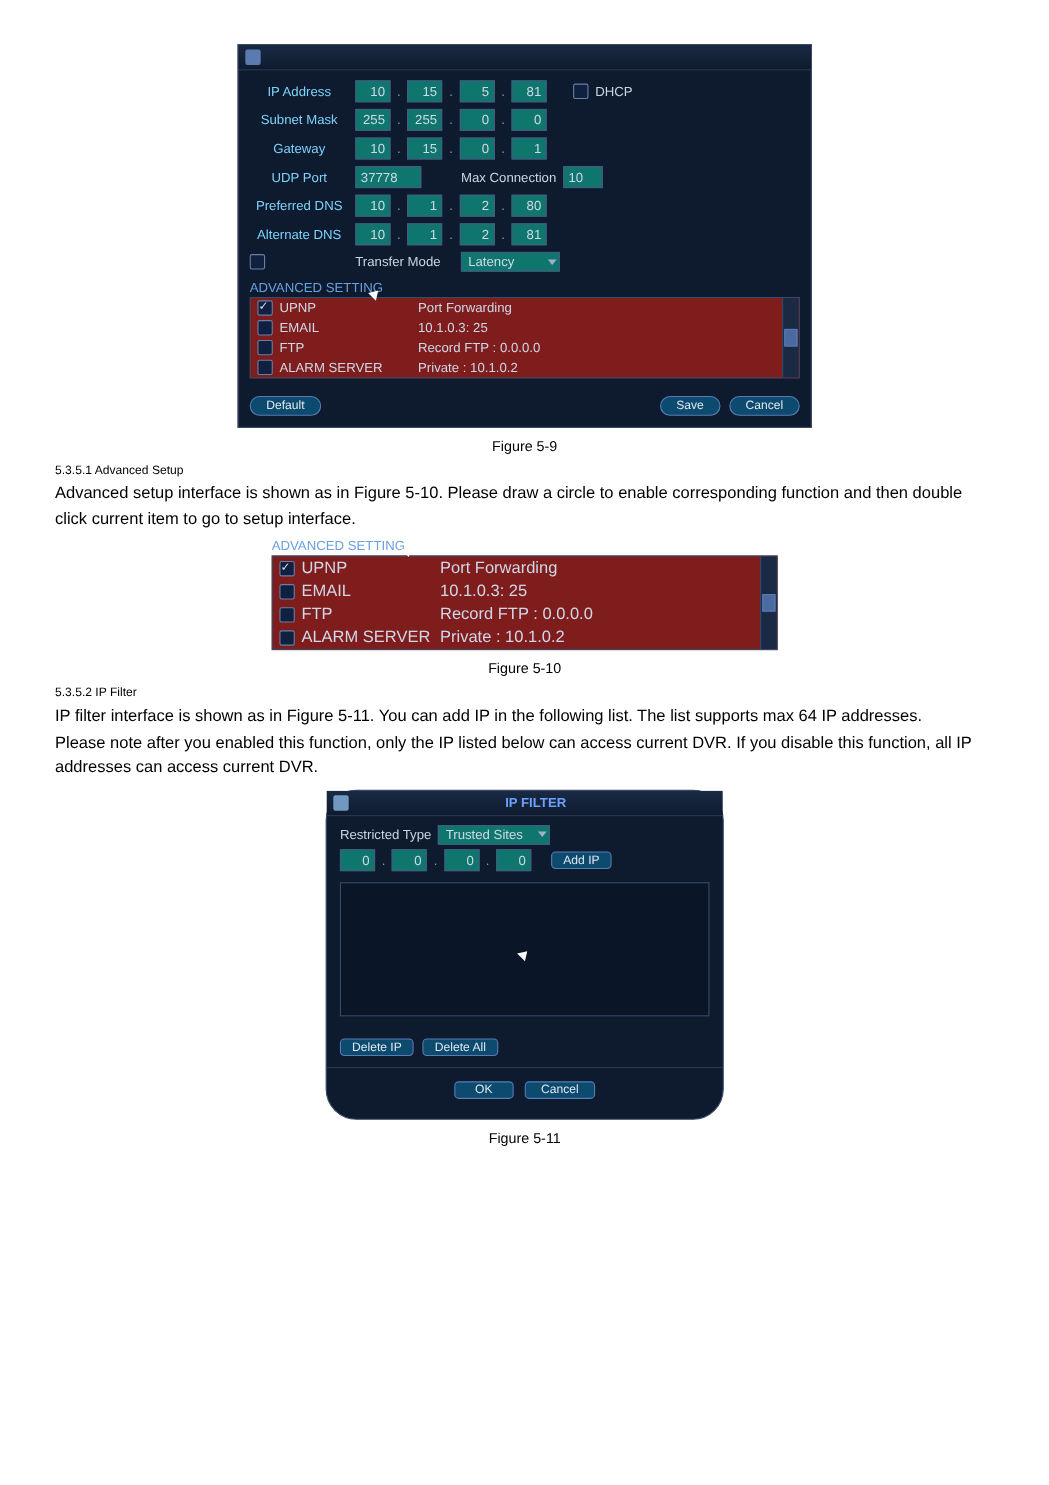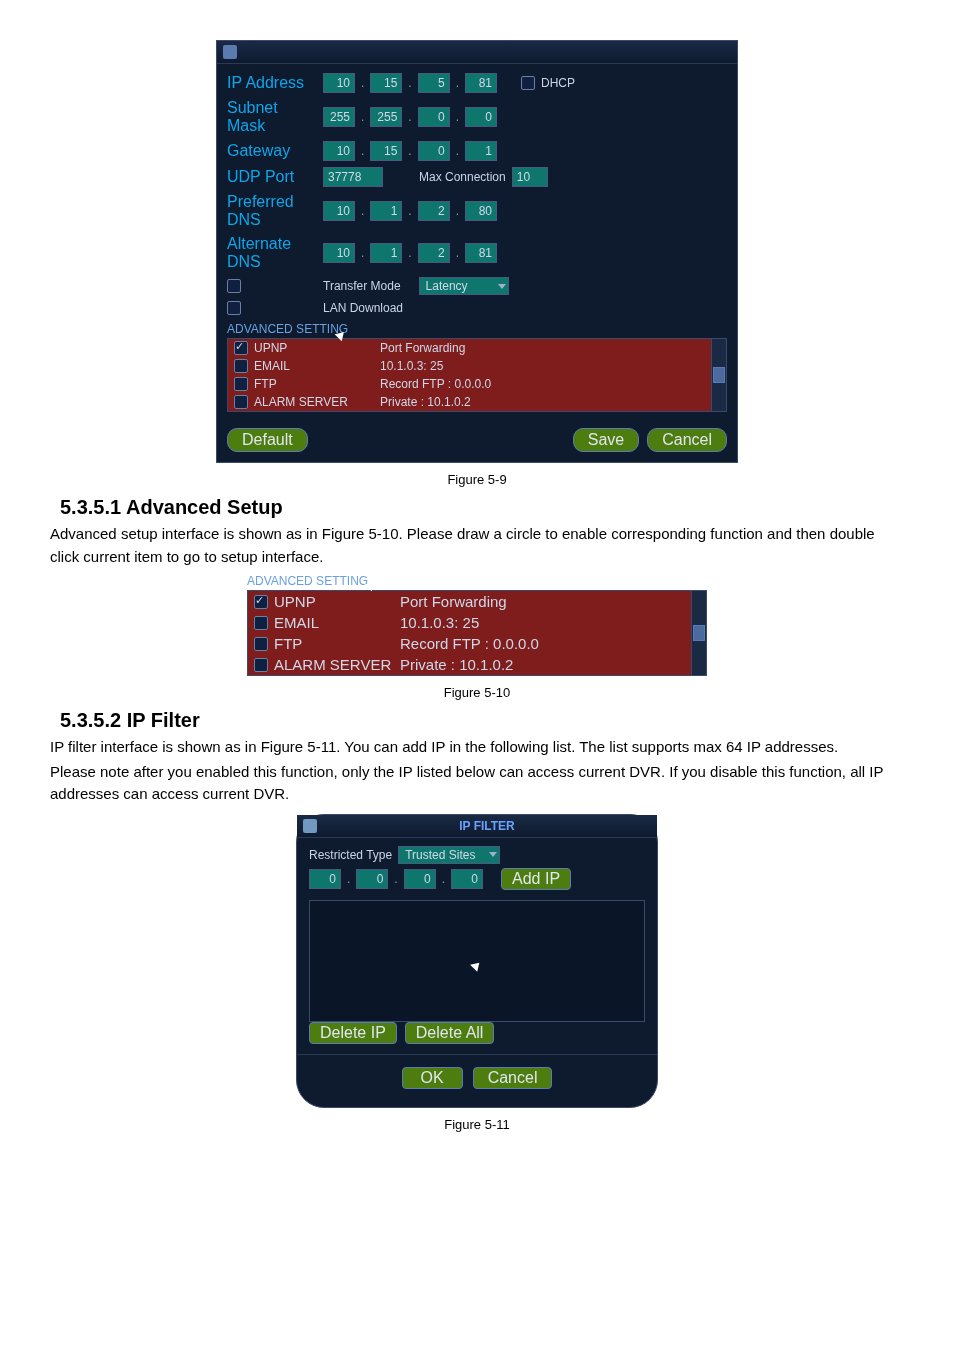--- a/index.html
+++ b/index.html
@@ -42,22 +42,23 @@
     font-weight: bold;
   }
   .field-row {
     display: flex;
     align-items: center;
     padding: 3px 10px;
     gap: 6px;
   }
   .field-label {
     width: 90px;
-    color: #0ea5e9;
-    font-size: 16px;
+    color: #7dd3fc;
+    font-size: 12px;
+    text-align: center;
   }
   .ipbox, .txtbox, .selbox {
     background: #0f766e;
     border: 1px solid #465a80;
     color: #d0d8e8;
     padding: 1px 4px;
     font-size: 12px;
     height: 16px;
     line-height: 16px;
     display: inline-block;
@@ -122,26 +123,26 @@
     height:14px;
     margin:0 auto;
     border:1px solid #5a7ab5;
   }
   .buttons-row {
     display:flex;
     justify-content:space-between;
     padding:8px 10px 10px 10px;
   }
   .btn {
-    background:#4d7c0f;
+    background:#0c4a6e;
     border:1px solid #5a7ab5;
     border-radius:10px;
     color:#e0e6f0;
     padding:2px 14px;
-    font-size:16px;
+    font-size:11px;
   }
   .btn-group-right { display:flex; gap:8px; }
   .cursor {
     display:inline-block;
     width:9px; height:13px;
     position:relative;
   }
   .cursor::before {
     content:"";
     position:absolute;
@@ -155,43 +156,43 @@
   .adv-box {
     display:flex;
   }
   .adv-list { flex:1; }
   .fig-caption {
     text-align:center;
     margin: 9px 0;
     font-size:13px;
   }
   h4.subhead {
-    font-size:20px;
-    font-weight:bold;
-    margin: 6px 0 4px 10px;
+    font-size:11px;
+    font-weight:normal;
+    margin: 6px 0 4px 0;
   }
   p.body {
     margin: 2px 0;
     line-height:1.5;
   }
   .ipfilter-body { padding:8px 12px; }
   .ip-add-group { display:flex; align-items:center; gap:6px; margin-top:4px;}
   .list-frame {
     margin-top:10px;
     height:120px;
     border:1px solid #3a4a6a;
     background:#0a1528;
     position:relative;
   }
   .cursor-abs {
     position:absolute;
     left:50%; top:55%;
     transform:translate(-50%,-50%);
   }
-  .del-row { margin-top:0; display:flex; gap:8px; }
+  .del-row { margin-top:20px; display:flex; gap:8px; }
   .ok-row { display:flex; justify-content:center; gap:10px; padding:12px 0 10px 0; }
 </style>
 </head>
 <body>
 
 <div class="dialog" style="width:520px;">
   <div class="dialog-title-bar">
     <span class="title-icon"></span>
   </div>
   <div style="padding-top:6px;">
@@ -267,25 +268,20 @@
       <span class="chk"></span>
       <span style="width:70px;"></span>
       <span class="inline-label">Transfer Mode</span>
       <span style="width:6px;"></span>
       <span class="selbox">
         <span>Latency</span>
         <span class="sel-caret"></span>
       </span>
     </div>
 
-    <div class="field-row">
-      <span class="chk"></span>
-      <span style="width:70px;"></span>
-      <span class="inline-label">LAN Download</span>
-    </div>
 
     <div class="section-title" style="position:relative;">
       <span>ADVANCED SETTING</span>
       <span class="cursor" style="position:absolute; left:120px; top:12px;"></span>
     </div>
     <div class="adv-frame">
       <div class="adv-box">
         <div class="adv-list" id="adv-list-main">
             <div class="adv-row">
               <span class="chk checked"></span>

